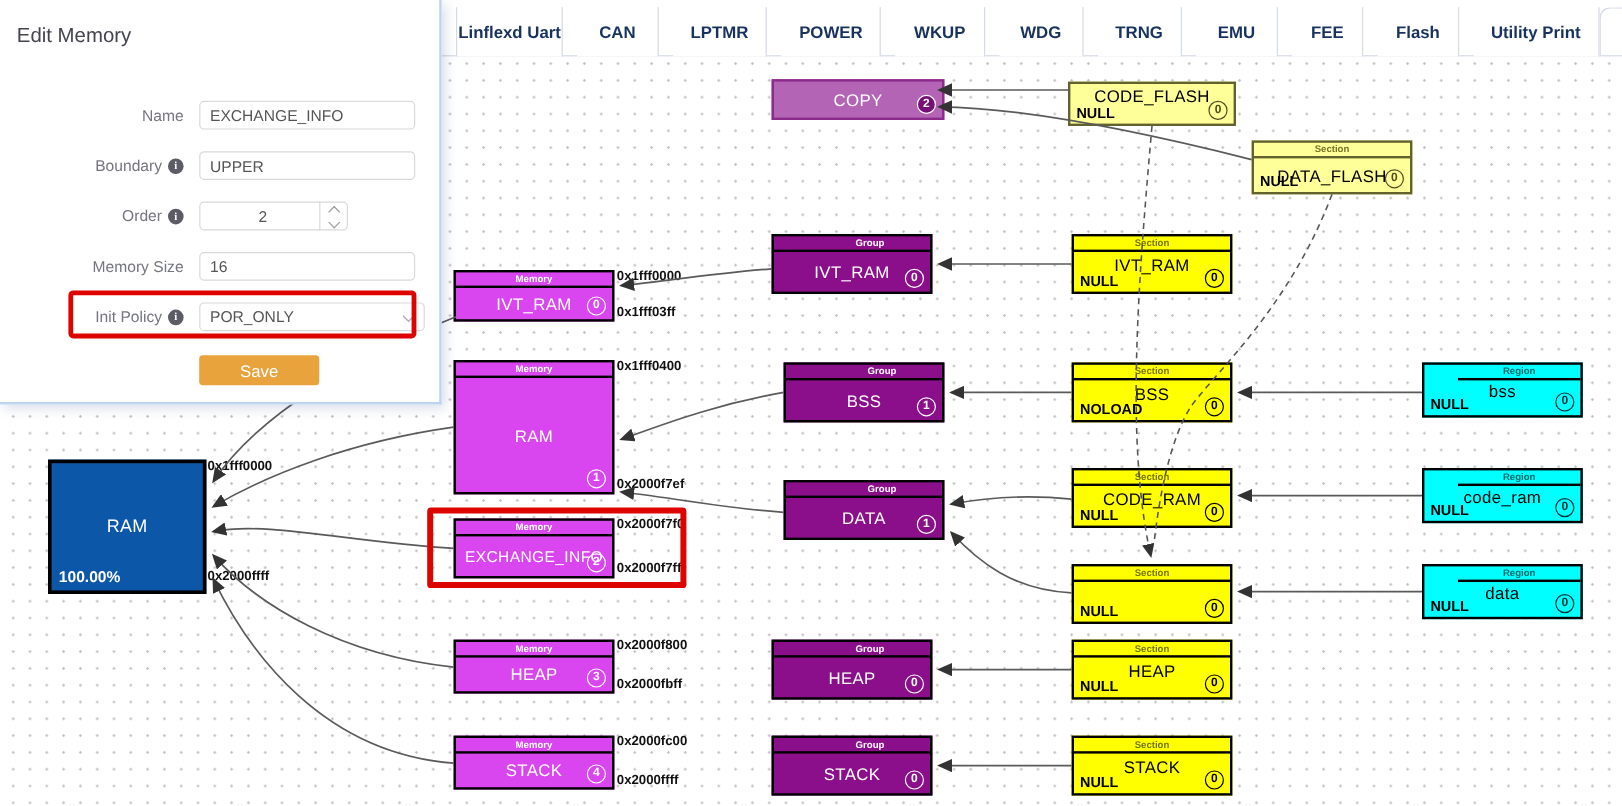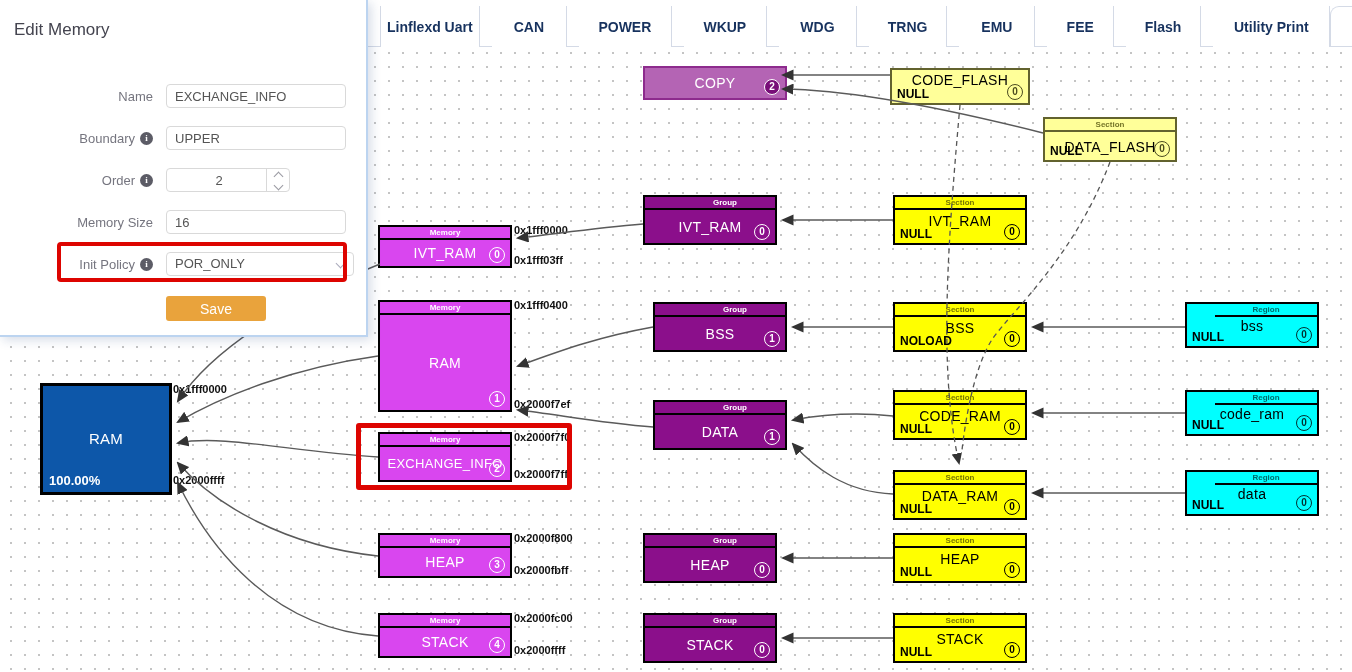--- a/index.html
+++ b/index.html
@@ -142,20 +142,21 @@
   </g>
   <g fill="none" stroke="#555" stroke-width="1.3" stroke-dasharray="5,4">
     <path d="M960,105 C948,240 938,370 959,463" marker-end="url(#arr)"></path>
     <path d="M1110,162 C1075,255 1015,308 993,338 C975,365 966,415 962,450"></path>
   </g>
 </svg>
 
 <div class="tabbar">
   <div class="tab" style="width:102px">Linflexd Uart</div>
   <div class="tab" style="width:77px">CAN</div>
+  <div class="tab" style="width:90px">LPTMR</div>
   <div class="tab" style="width:95px">POWER</div>
   <div class="tab" style="width:85px">WKUP</div>
   <div class="tab" style="width:80px">WDG</div>
   <div class="tab" style="width:80px">TRNG</div>
   <div class="tab" style="width:78px">EMU</div>
   <div class="tab" style="width:68px">FEE</div>
   <div class="tab" style="width:77px">Flash</div>
   <div class="tab" style="width:120px">Utility Print</div>
   <div class="tab-endcap"></div>
 </div>
@@ -342,23 +343,20 @@
   <div class="hdr">Section</div>
   <div class="body" style="align-items:flex-start;padding-top:3px">
       <span class="nm">CODE_RAM</span>
     </div>
   <span class="flag">NULL</span>
   <span class="numc">0</span>
 </div>
 
 <div class="node sec" style="left:893px;top:470px;width:134px;height:50px">
   <div class="hdr">Section</div>
-  <div class="body" style="align-items:flex-start;padding-top:3px">
-      <span class="nm">DATA_RAM</span>
-    </div>
   <span class="flag">NULL</span>
   <span class="numc">0</span>
 </div>
 
 <div class="node sec" style="left:893px;top:533px;width:134px;height:50px">
   <div class="hdr">Section</div>
   <div class="body" style="align-items:flex-start;padding-top:3px">
       <span class="nm">HEAP</span>
     </div>
   <span class="flag">NULL</span>

